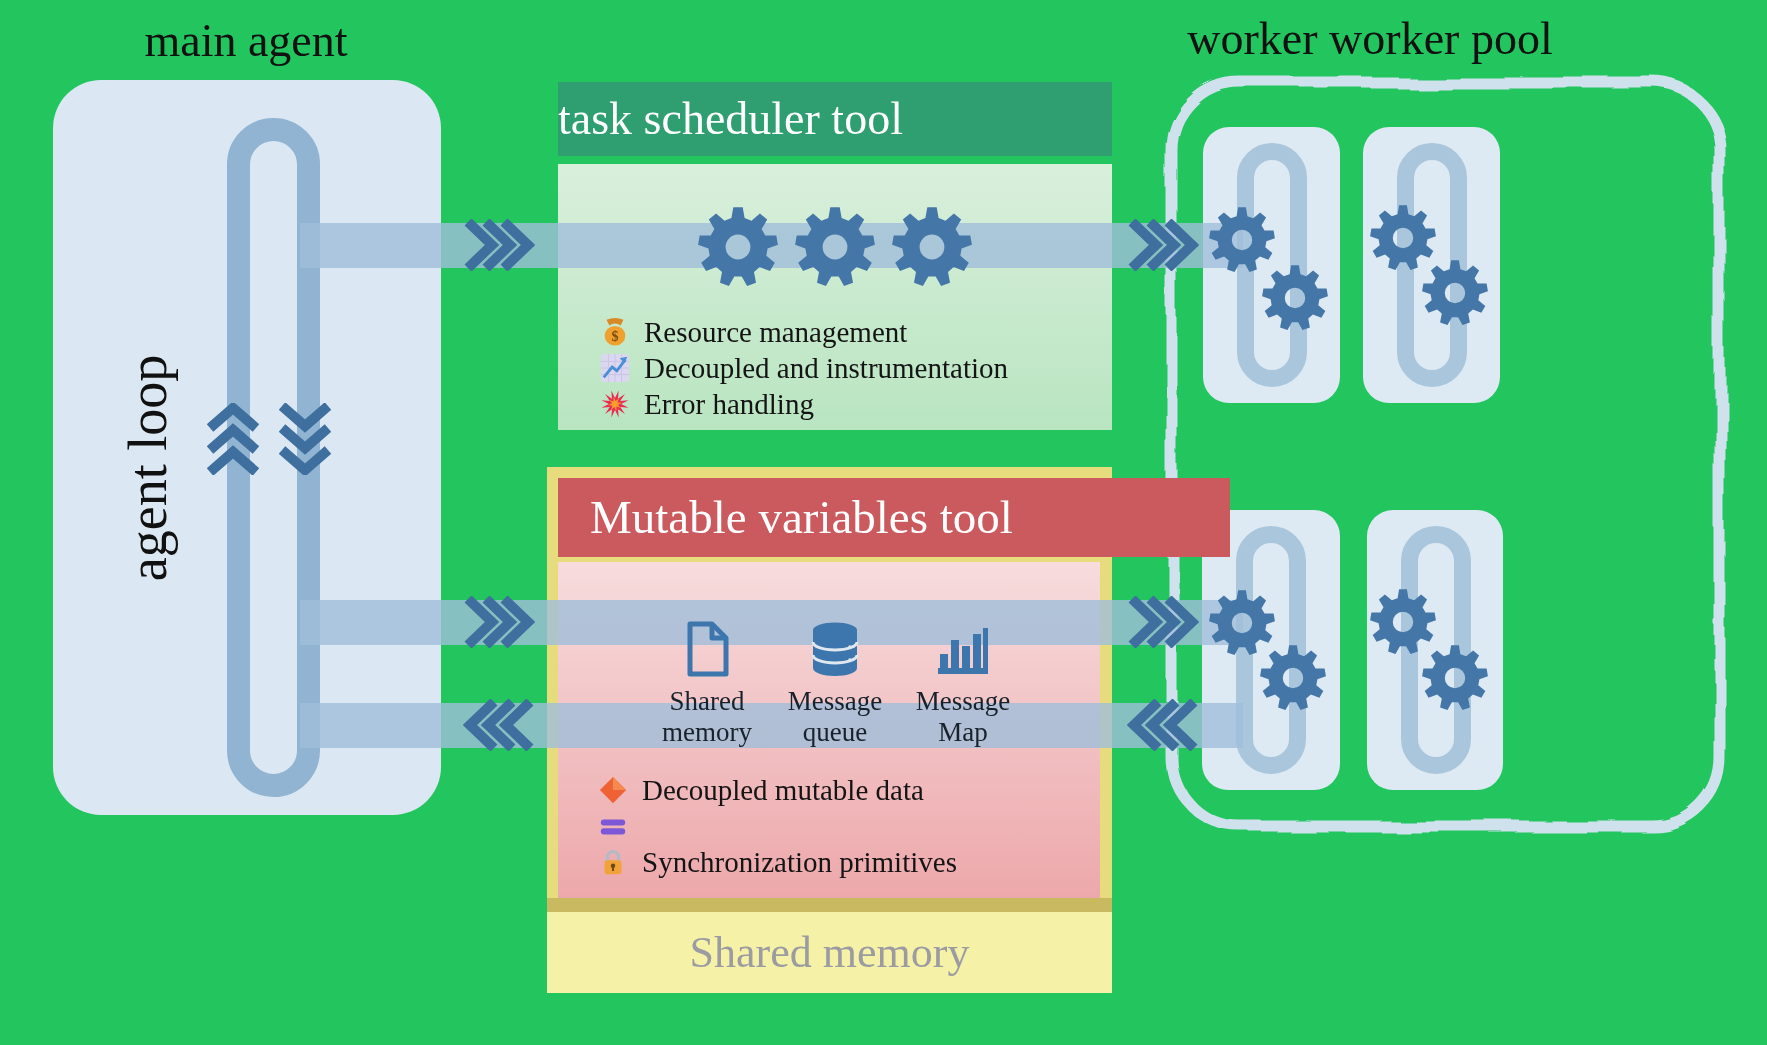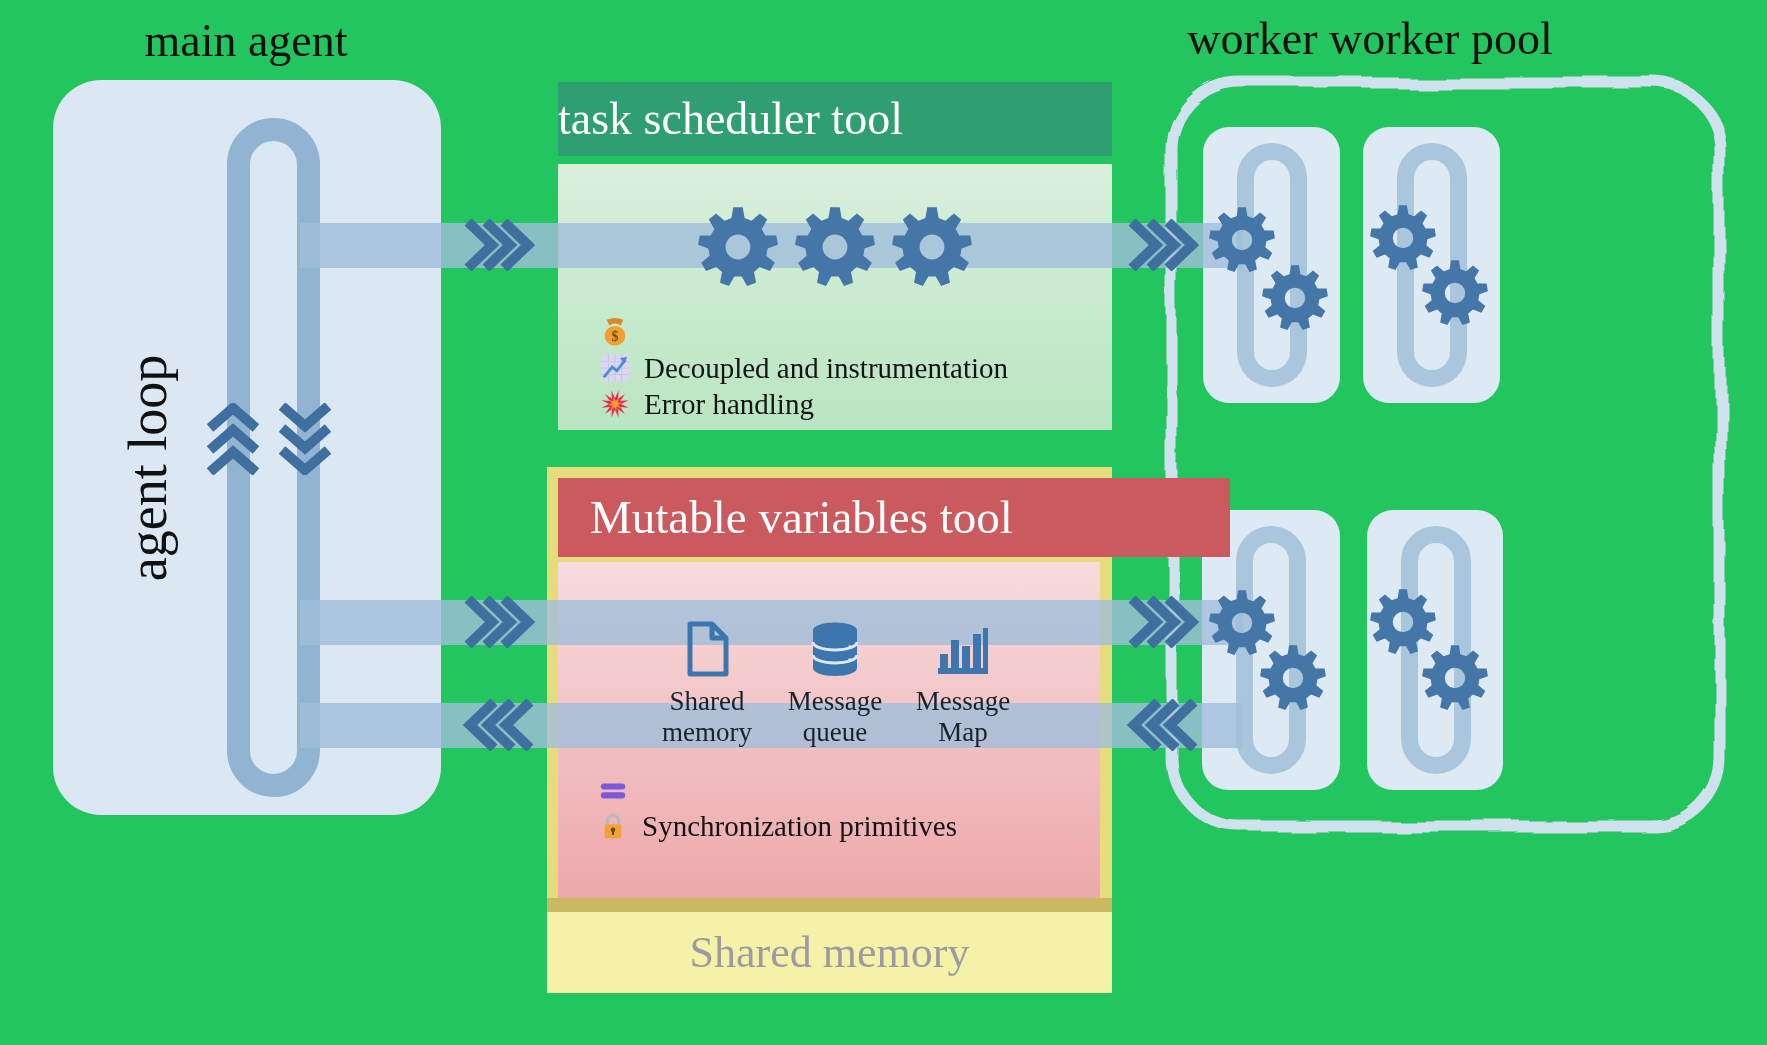--- a/index.html
+++ b/index.html
@@ -148,20 +148,21 @@
 
   <div class="abs" style="left:598px;top:314px;">
     <div class="frow">
       <span class="ficon">
           <svg width="30" height="30" viewBox="0 0 32 32">
             <path d="M10 9 q6 -4 12 0 l3 -6 q-9 -4 -18 0 z" fill="#d98a26"></path>
             <ellipse cx="16" cy="20" rx="11" ry="10.5" fill="#f0a02f"></ellipse>
             <text x="16" y="26" font-size="15" text-anchor="middle" fill="#7a4d10" font-weight="bold">$</text>
           </svg>
         </span>
+      <span>Resource management</span>
     </div>
     <div class="frow">
       <span class="ficon">
           <svg width="30" height="30" viewBox="0 0 32 32">
             <rect x="1" y="1" width="30" height="30" rx="4" fill="#dcd7f0"></rect>
             <path d="M1 9 H31 M1 16 H31 M1 23 H31 M9 1 V31 M16 1 V31 M23 1 V31" stroke="#c9c2e6" stroke-width="1"></path>
             <path d="M4 26 L13 15 L18 19 L27 7" stroke="#4a8fd4" stroke-width="3" fill="none"></path>
             <path d="M29 4 l-8 1.5 5.5 5.5 z" fill="#4a8fd4"></path>
           </svg>
         </span>
@@ -212,20 +213,29 @@
           </svg>
         </div>
       <div class="clabel">Message Map</div>
     </div>
   </div>
 
   <div class="abs" style="left:596px;top:772px;">
     <div class="frow">
       <span class="ficon">
           <svg width="30" height="30" viewBox="0 0 32 32">
+            <path d="M16 2 L30 16 L16 30 L2 16 Z" fill="#ee6236"></path>
+            <path d="M16 2 L30 16 L16 16 Z" fill="#f68a4e"></path>
+          </svg>
+        </span>
+      <span>Decoupled mutable data</span>
+    </div>
+    <div class="frow">
+      <span class="ficon">
+          <svg width="30" height="30" viewBox="0 0 32 32">
             <rect x="3" y="9" width="26" height="6.5" rx="3.2" fill="#7c58d8"></rect>
             <rect x="3" y="18.5" width="26" height="6.5" rx="3.2" fill="#7c58d8"></rect>
           </svg>
         </span>
     </div>
     <div class="frow">
       <span class="ficon">
           <svg width="30" height="30" viewBox="0 0 32 32">
             <path d="M10 15 v-4 a6 6 0 0 1 12 0 v4" stroke="#b3bac6" stroke-width="3.5" fill="none"></path>
             <rect x="7" y="14" width="18" height="15" rx="3" fill="#f2a23a"></rect>

